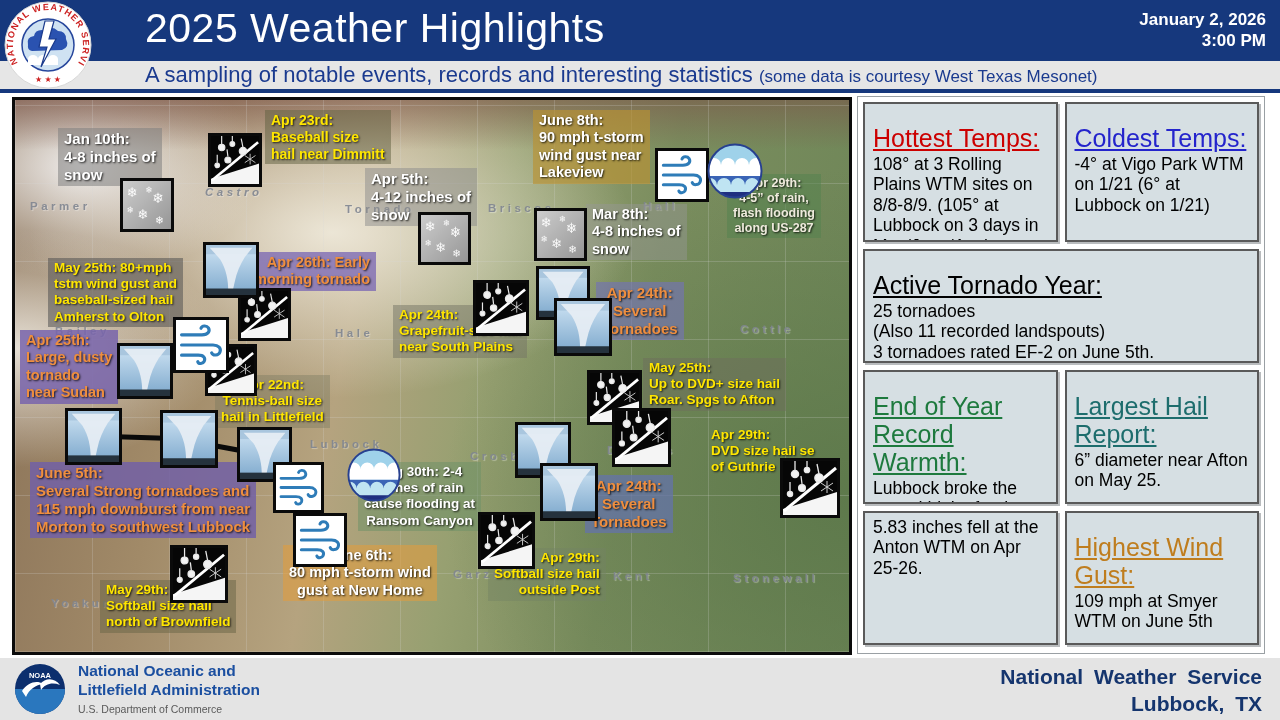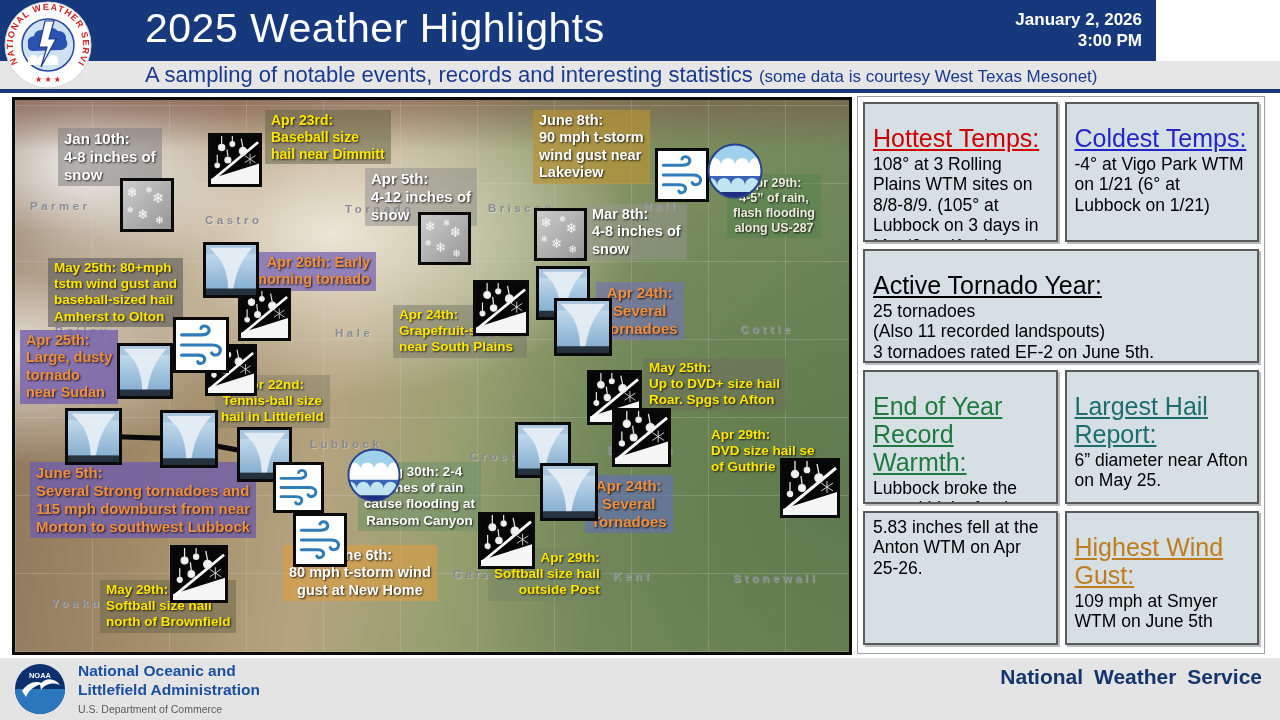--- a/index.html
+++ b/index.html
@@ -4,21 +4,21 @@
 <style>
   * { box-sizing: border-box; }
   html,body { margin:0; padding:0; }
   body {
     width:1280px; height:720px; overflow:hidden; position:relative;
     font-family:"Liberation Sans", sans-serif; background:#ffffff;
   }
   .page { position:absolute; inset:0; }
 
   
-  .topbar { position:absolute; left:0; top:0; width:1156px; height:61px; background:#16387d; }
+  .topbar { position:absolute; left:0; top:0; width:1280px; height:61px; background:#16387d; }
   .page-title { position:absolute; left:145px; top:5px; font-size:41px; color:#ffffff; letter-spacing:.5px; white-space:nowrap; }
   .datetime { position:absolute; right:14px; top:9px; text-align:right; color:#ffffff; font-weight:bold; font-size:17px; line-height:1.25; }
   .subbar { position:absolute; left:0; top:61px; width:1280px; height:28px; background:#e6e6e6; }
   .subtext { position:absolute; left:145px; top:62px; width:1120px; color:#1a3a8f; font-size:22px; white-space:nowrap; }
   .subtext .note { font-size:17px; }
   .subdivider { position:absolute; left:0; top:89px; width:1280px; height:4px; background:#16387d; }
   .nws-logo { position:absolute; left:4px; top:1px; width:88px; height:88px; z-index:9; }
 
   
   .map {
@@ -98,21 +98,21 @@
     </text>
     <text x="44" y="81" font-size="8" text-anchor="middle" fill="#cc2222">★ ★ ★</text>
     <circle cx="44" cy="44" r="26" fill="#cfe2f2" stroke="#26469c" stroke-width="1.5"></circle>
     <path d="M24,44 q-2,-8 6,-9 q1,-7 10,-6 q8,-5 14,1 q8,0 8,8 q4,8 -4,11 l-30,1 q-5,-1 -4,-6 Z" fill="#2a52b0"></path>
     <path d="M24,58 a5,4 0 0 1 10,0 a5,4 0 0 1 10,0 a5,4 0 0 1 10,0 l0,6 -30,0 Z" fill="#ffffff"></path>
     <polygon points="41,20 50,20 45,38 52,38 37,66 43,46 35,46" fill="#ffffff" stroke="#1a3a8c" stroke-width="1.2"></polygon>
   </svg>
 
   <div class="map">
       <span class="county" style="left: 15px; top: 100px;">Parmer</span>
-      <span class="county" style="left: 190px; top: 114px;">Castro</span>
+      <span class="county" style="left: 190px; top: 86px; font-style: italic;">Castro</span>
       <span class="county" style="left: 330px; top: 103px;">Tornado</span>
       <span class="county" style="left: 473px; top: 102px;">Briscoe</span>
       <span class="county" style="left: 628px; top: 100px;">Hall</span>
       <span class="county" style="left: 40px; top: 225px;">Bailey</span>
       <span class="county" style="left: 320px; top: 227px;">Hale</span>
       <span class="county" style="left: 725px; top: 223px;">Cottle</span>
       <span class="county" style="left: 295px; top: 338px;">Lubbock</span>
       <span class="county" style="left: 455px; top: 350px;">Crosby</span>
       <span class="county" style="left: 592px; top: 344px;">Dickens</span>
       <span class="county" style="left: 36px; top: 470px; margin-top: 27px;">Yoakum</span>
@@ -652,15 +652,16 @@
     <path d="M26,21 C32,14 41,15 46,22 C38,19 31,21 27,27 Z" fill="#ffffff"></path>
     <text x="26" y="15" font-size="7.5" font-weight="bold" text-anchor="middle" fill="#ffffff">NOAA</text>
   </svg>
   <div class="noaa-text">
     <div class="l1">National Oceanic and</div>
     <div class="l1">Littlefield Administration</div>
     <div class="l3">U.S. Department of Commerce</div>
   </div>
   <div class="footer-right">
     <div>National Weather Service</div>
+    <div>Lubbock, TX</div>
   </div>
 
 </div>
 
 </body></html>

